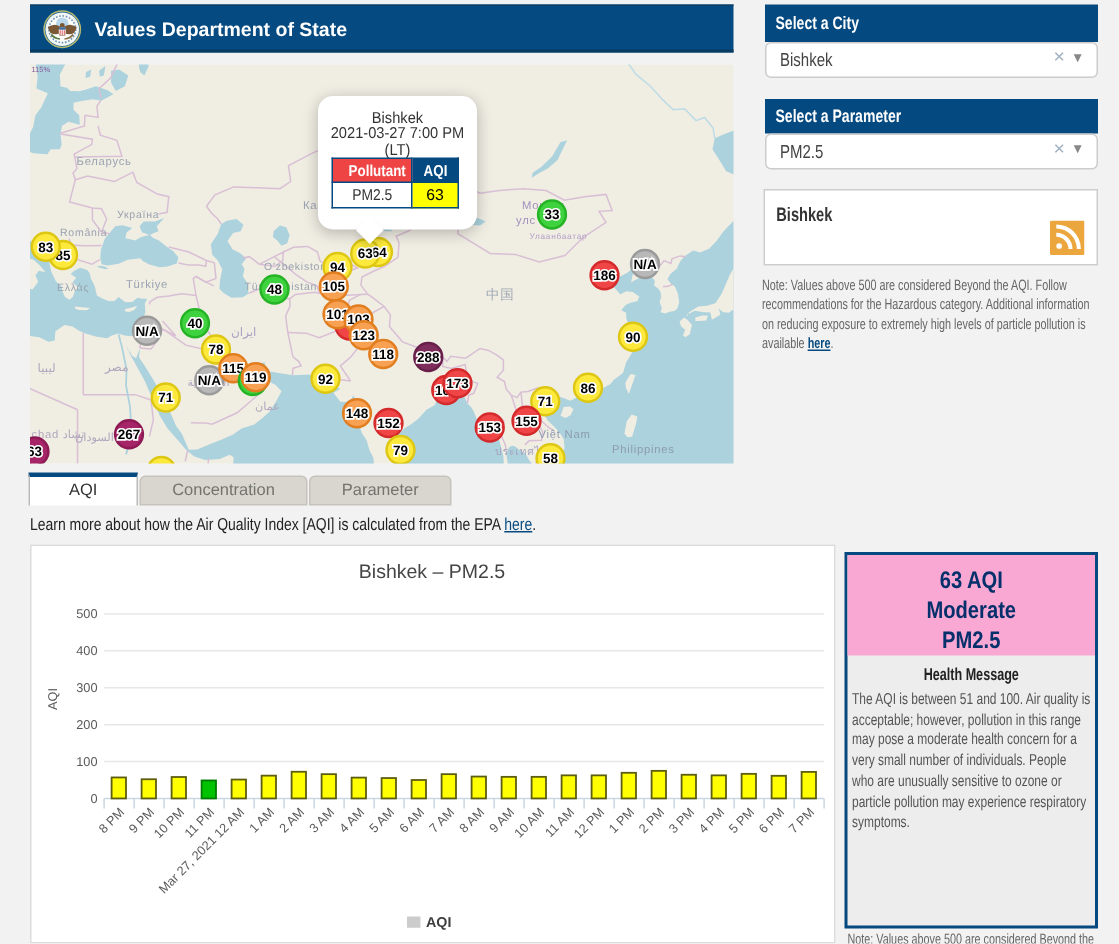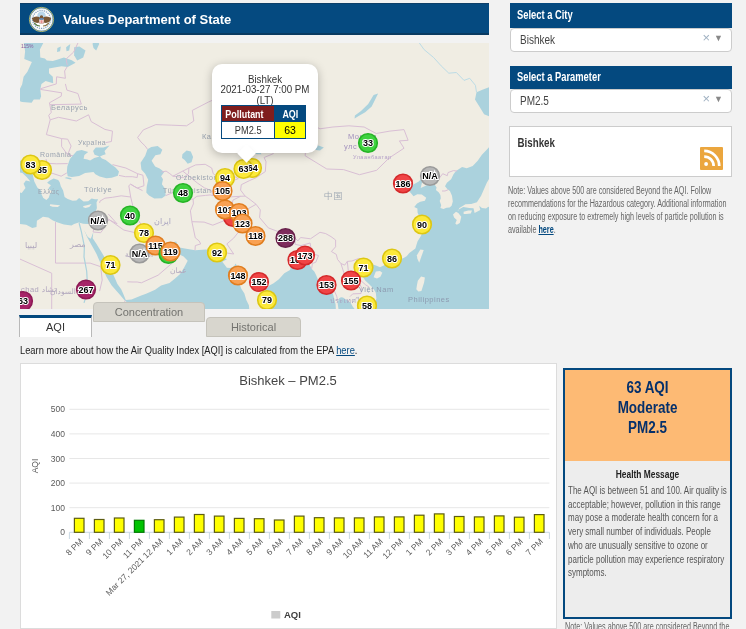--- a/index.html
+++ b/index.html
@@ -210,34 +210,34 @@
 <text x="232.8" y="128.2" font-size="9" fill="#000" stroke="#fff" stroke-width="2.2" paint-order="stroke">64</text>
 <text x="223.5" y="129.2" font-size="9" fill="#000" stroke="#fff" stroke-width="2.2" paint-order="stroke">63</text>
 </g>
 </svg>
 <div style="position:absolute;left:212px;top:64px;width:106px;height:89px;background:#fff;border-radius:10px;box-shadow:0 2px 10px rgba(0,0,0,.25);z-index:5">
 <div style="position:absolute;left:28px;bottom:-6.5px;width:13px;height:13px;background:#fff;transform:rotate(45deg);box-shadow:3px 3px 6px rgba(0,0,0,.12)"></div>
 <div style="position:relative;text-align:center;font-size:10.5px;line-height:10.4px;color:#333;padding-top:10px;transform:scaleX(.93);transform-origin:center top">Bishkek<br>2021-03-27 7:00 PM<br>(LT)</div>
 <table style="position:absolute;left:9px;top:41px;border-collapse:collapse;font-size:10.5px">
 <tbody>
         <tr>
-          <td style="background:#7f1d1d;color:#fff;font-weight:bold;border:1.5px solid #04497f;width:53px;height:16px;text-align:left"><span style="display:inline-block;transform:scaleX(.85)">Pollutant</span></td>
+          <td style="background:#ef4444;color:#fff;font-weight:bold;border:1.5px solid #04497f;width:53px;height:16px;text-align:right"><span style="display:inline-block;transform:scaleX(.85)">Pollutant</span></td>
 <td style="background:#04497f;color:#fff;font-weight:bold;border:1.5px solid #04497f;width:31px;text-align:center"><span style="display:inline-block;transform:scaleX(.85)">AQI</span></td>
         </tr>
 <tr>
           <td style="background:#fff;border:1.5px solid #04497f;height:17px;text-align:center;color:#333"><span style="display:inline-block;transform:scaleX(.88)">PM2.5</span></td>
 <td style="background:#ffff00;border:1.5px solid #04497f;text-align:center;color:#000">63</td>
         </tr>
 </tbody>
     </table>
 </div>
 
 <div class="abs" style="left:19px;top:315px;width:73px;height:21.5px;background:#fff;border:1px solid #b9b9b9;border-top:3px solid #04497f;border-bottom:none;text-align:center;font-size:11px;color:#333;line-height:18px;z-index:2">AQI</div>
-<div class="abs" style="left:93px;top:302px;width:112px;height:19.5px;background:#d8d6ce;border:1px solid #c5c3bb;border-radius:4px 4px 0 0;text-align:center;font-size:11px;color:#73736f;line-height:18px">Concentration</div>
-<div class="abs" style="left:206px;top:317px;width:95px;height:19.5px;background:#d8d6ce;border:1px solid #c5c3bb;border-radius:4px 4px 0 0;text-align:center;font-size:11px;color:#73736f;line-height:18px">Historical</div>
+<div class="abs" style="left:93px;top:317px;width:112px;height:19.5px;background:#d8d6ce;border:1px solid #c5c3bb;border-radius:4px 4px 0 0;text-align:center;font-size:11px;color:#73736f;line-height:18px">Concentration</div>
+<div class="abs" style="left:206px;top:317px;width:95px;height:19.5px;background:#d8d6ce;border:1px solid #c5c3bb;border-radius:4px 4px 0 0;text-align:center;font-size:11px;color:#73736f;line-height:18px">Parameter</div>
 <div class="abs" style="left:20px;top:344px;font-size:11.5px;color:#222;white-space:nowrap;transform:scaleX(.81);transform-origin:left top">Learn more about how the Air Quality Index [AQI] is calculated from the EPA <a style="color:#04497f;text-decoration:underline">here</a>.</div>
 
 <div class="abs" style="left:20px;top:363px;width:537px;height:266px;background:#fff;border:1px solid #dcdcdc"></div>
 <svg width="536" height="264" viewBox="0 0 536 264" style="position:absolute;left:21px;top:364px" font-family="Liberation Sans, sans-serif">
 <text x="267" y="21" font-size="13" fill="#454545" text-anchor="middle">Bishkek – PM2.5</text>
 <line x1="48.4" y1="143.7" x2="528.4" y2="143.7" stroke="#e7e7e7" stroke-width="1"></line>
 <line x1="48.4" y1="119.1" x2="528.4" y2="119.1" stroke="#e7e7e7" stroke-width="1"></line>
 <line x1="48.4" y1="94.5" x2="528.4" y2="94.5" stroke="#e7e7e7" stroke-width="1"></line>
 <line x1="48.4" y1="69.9" x2="528.4" y2="69.9" stroke="#e7e7e7" stroke-width="1"></line>
 <line x1="48.4" y1="45.3" x2="528.4" y2="45.3" stroke="#e7e7e7" stroke-width="1"></line>
@@ -345,20 +345,20 @@
  <svg width="23" height="23" viewBox="0 0 23 23" style="position:absolute;right:8px;bottom:6px">
 <rect width="23" height="23" rx="1" fill="#eba63e"></rect>
 <circle cx="6.1" cy="17" r="1.9" fill="#fff"></circle>
 <path d="M4.2 10.9 a8.1 8.1 0 0 1 8.1 8.1 h2.7 a10.8 10.8 0 0 0 -10.8 -10.8 z" fill="#fff"></path>
 <path d="M4.2 5.3 a13.7 13.7 0 0 1 13.7 13.7 h2.7 a16.4 16.4 0 0 0 -16.4 -16.4 z" fill="#fff"></path>
 </svg>
 </div>
 <div class="abs" style="left:508px;top:184px;font-size:10px;line-height:13px;color:#666;white-space:nowrap;transform:scaleX(.72);transform-origin:left top">Note: Values above 500 are considered Beyond the AQI. Follow<br>recommendations for the Hazardous category. Additional information<br>on reducing exposure to extremely high levels of particle pollution is<br>available <a style="color:#04497f;font-weight:bold;text-decoration:underline">here</a>.</div>
 
 <div class="abs" style="left:563px;top:368px;width:169px;height:251px;border:2px solid #04497f;background:#ededed">
- <div style="background:#fdba74;text-align:center;height:91px;padding-top:9px;color:#05306b">
+ <div style="background:#f9a8d4;text-align:center;height:67px;padding-top:9px;color:#05306b">
   <div style="font-size:16px;font-weight:bold;transform:scaleX(.84)">63 AQI</div>
   <div style="font-size:16px;font-weight:bold;margin-top:2px;transform:scaleX(.84)">Moderate</div>
   <div style="font-size:16px;font-weight:bold;margin-top:2px;transform:scaleX(.84)">PM2.5</div>
  </div>
  <div style="text-align:center;font-size:11.5px;font-weight:bold;color:#222;margin-top:7px;transform:scaleX(.73)">Health Message</div>
  <div style="font-size:10.5px;color:#555;line-height:13.7px;padding:4px 0 0 4px;white-space:nowrap;transform:scaleX(.76);transform-origin:left top">The AQI is between 51 and 100. Air quality is<br>acceptable; however, pollution in this range<br>may pose a moderate health concern for a<br>very small number of individuals. People<br>who are unusually sensitive to ozone or<br>particle pollution may experience respiratory<br>symptoms.</div>
 </div>
 <div class="abs" style="left:565px;top:621px;font-size:10px;color:#666;white-space:nowrap;transform:scaleX(.72);transform-origin:left top">Note: Values above 500 are considered Beyond the</div>
 </body></html>

